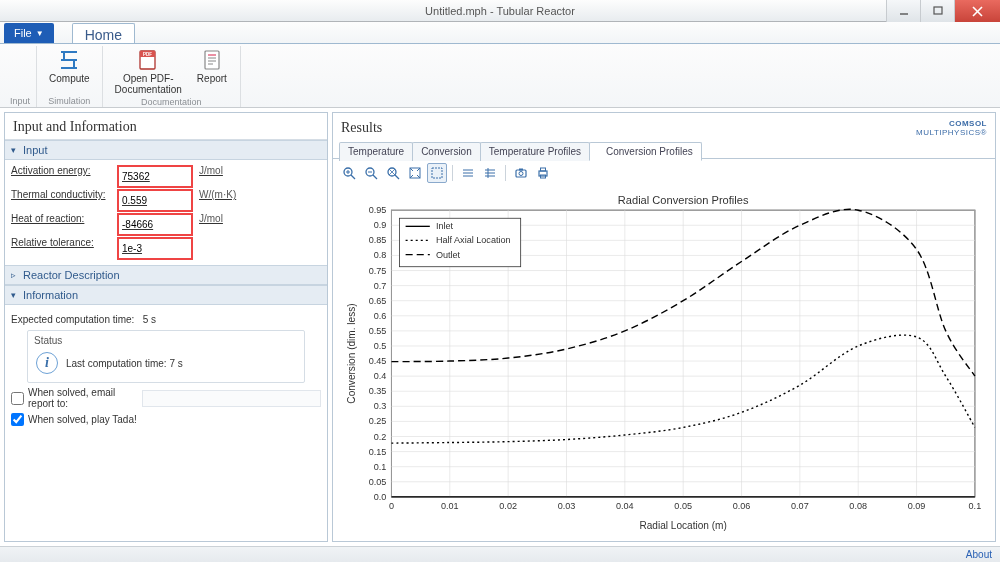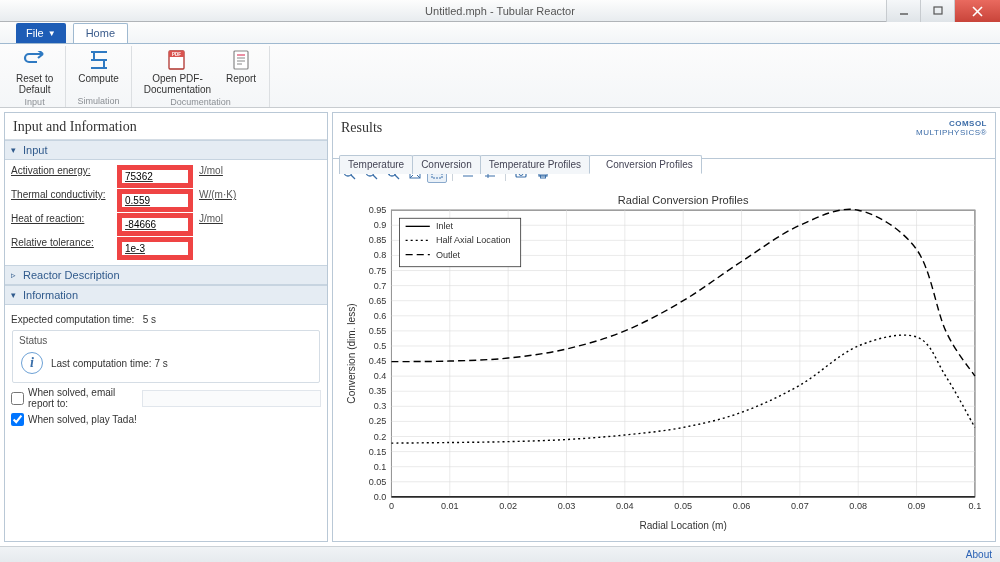--- a/index.html
+++ b/index.html
@@ -7,24 +7,24 @@
 
   
   .window-titlebar { height:22px; background:linear-gradient(#fdfdfd,#e8ecef); display:flex; align-items:center; border-bottom:1px solid #b0b4b8; position:relative; }
   .window-title { flex:1; text-align:center; font-size:11px; color:#555; }
   .window-btns { position:absolute; right:0; top:0; display:flex; height:100%; }
   .wbtn { width:34px; height:22px; display:flex; align-items:center; justify-content:center; border-left:1px solid #c7cbcf; background:linear-gradient(#f5f7f9,#dfe4e8); color:#555; }
   .wbtn.close { background:linear-gradient(#e96a5f,#c8443a); color:#fff; width:46px; }
   .wbtn svg { display:block; }
 
   
-  .ribbon-tabs { height:22px; background:linear-gradient(#fdfdfd,#f2f5f7); display:flex; align-items:flex-end; border-bottom:1px solid #9fb9d0; padding-left:16px; gap:5px; }
+  .ribbon-tabs { height:22px; background:linear-gradient(#fdfdfd,#f2f5f7); display:flex; align-items:flex-end; border-bottom:1px solid #9fb9d0; padding-left:4px; gap:16px; }
   .file-btn { background:#1e5db6; color:#fff; height:20px; padding:2px 10px; font-size:11px; display:flex; align-items:center; gap:4px; border-radius:2px 2px 0 0; cursor:pointer; }
   .file-btn .caret { font-size:8px; }
-  .tab { height:20px; padding:3px 12px 0 12px; font-size:11px; color:#3a5b8b; background:#fff; border:1px solid #9fb9d0; border-bottom:none; border-radius:2px 2px 0 0; margin-left:2px; cursor:pointer; }
+  .tab { height:20px; padding:3px 12px 0 12px; font-size:14px; color:#3a5b8b; background:#fff; border:1px solid #9fb9d0; border-bottom:none; border-radius:2px 2px 0 0; margin-left:2px; cursor:pointer; }
 
   
   .ribbon-panel { height:64px; background:linear-gradient(#fcfcfc,#f4f6f8); border-bottom:1px solid #c8ccd0; display:flex; padding:2px 4px 0 4px; }
   .rgroup { display:flex; flex-direction:column; align-items:center; border-right:1px solid #dcdfe2; padding:0 6px; }
   .rgroup-items { display:flex; gap:2px; }
   .rbtn { display:flex; flex-direction:column; align-items:center; justify-content:flex-start; padding:2px 6px; cursor:pointer; border-radius:2px; min-width:44px; }
   .rbtn .ricon { width:24px; height:24px; display:flex; align-items:center; justify-content:center; }
   .rbtn .rlbl { font-size:10px; color:#333; text-align:center; line-height:11px; margin-top:1px; white-space:pre; }
   .rgroup-label { font-size:9px; color:#8b8f94; margin-top:auto; padding-bottom:1px; }
 
@@ -34,39 +34,39 @@
   .footer a { color:#2a61b4; font-size:10px; text-decoration:none; }
 
   
   .left-panel { width:324px; border:1px solid #b9c8d6; margin:4px 2px 4px 4px; background:#fff; display:flex; flex-direction:column; }
   .panel-title { font-size:14px; font-weight:normal; color:#333; padding:6px 8px 4px 8px; border-bottom:1px solid #d5dde5; font-family:Georgia,serif; }
   .section-hdr { background:#e5ecf3; border-top:1px solid #c7d4e0; border-bottom:1px solid #c7d4e0; padding:3px 6px; font-size:11px; color:#305a8c; display:flex; align-items:center; gap:4px; cursor:pointer; }
   .section-hdr .chev { width:8px; display:inline-block; font-size:9px; }
   .section-body { padding:4px 6px; }
   .row { display:flex; align-items:flex-start; margin:1px 0;text-decoration:underline; }
   .row .lbl { width:106px; font-size:10px; color:#333; }
-  .row input[type=text] { width:76px; height:23px; border:5px solid #ef4444; background:#fff; font-size:10px; padding:0 3px; }
+  .row input[type=text] { width:76px; height:23px; border:2px solid #ef4444; background:#fff; font-size:10px; padding:8px 3px; }
   .row .unit { font-size:10px; color:#555; margin-left:6px; }
   .static-row { font-size:10px; color:#333; margin:5px 0; }
-  .status-box { border:1px solid #d5dde5; border-radius:2px; padding:4px 6px; margin:4px 1px; font-size:10px; }
+  .status-box { border:1px solid #d5dde5; border-radius:2px; padding:4px 6px; margin:4px 16px; font-size:10px; }
   .status-title { font-size:10px; color:#555; margin-bottom:2px; }
   .status-inner { display:flex; align-items:center; gap:8px; padding:4px 2px; }
   .status-inner .info-icon { width:22px; height:22px; border:1.5px solid #6ea2d6; border-radius:50%; display:flex; align-items:center; justify-content:center; font-style:italic; font-family:Georgia,serif; font-size:14px; color:#3a6fa9; font-weight:bold; }
   .chkrow { display:flex; align-items:center; gap:4px; font-size:10px; margin:4px 0; }
   .chkrow input[type=text] { flex:1; height:17px; border:1px solid #e1e6ec; background:#fafbfc; margin-left:4px; }
 
   
   .right-panel { flex:1; border:1px solid #b9c8d6; margin:4px 4px 4px 2px; background:#fff; display:flex; flex-direction:column; position:relative; }
   .right-header { display:flex; align-items:center; justify-content:space-between; padding:6px 8px 2px 8px; }
   .right-title { font-size:14px; font-family:Georgia,serif; color:#333; }
   .brand { text-align:right; font-size:8px; color:#3d6da8; line-height:9px; letter-spacing:0.5px; }
   .brand .top { font-weight:bold; }
 
   .result-tabs { display:flex; border-bottom:1px solid #b9c8d6; padding:0 6px; gap:0; }
-  .rtab { border:1px solid #b9c8d6; border-bottom:none; background:#f3f6f9; padding:3px 8px; font-size:10px; color:#445; margin-right:-1px; border-radius:2px 2px 0 0; cursor:pointer; position:relative; top:16px; }
+  .rtab { border:1px solid #b9c8d6; border-bottom:none; background:#f3f6f9; padding:3px 8px; font-size:10px; color:#445; margin-right:-1px; border-radius:2px 2px 0 0; cursor:pointer; position:relative; top:3px; }
   .rtab.active { background:#fff; border-bottom:1px solid #fff; z-index:2;padding-left:16px; }
 
   .plot-toolbar { display:flex; gap:2px; padding:4px 6px; align-items:center; }
   .tbtn { width:20px; height:20px; display:flex; align-items:center; justify-content:center; border:1px solid transparent; cursor:pointer; border-radius:2px; color:#3a6fa9; }
   .tbtn.active { border:1px solid #8aa9cc; background:#eaf1f8; }
   .tsep { width:1px; height:16px; background:#cbd3db; margin:0 3px; }
 
   .plot-area { flex:1; margin:2px 8px 8px 8px; position:relative; }
   .plot-area svg { width:100%; height:100%; }
 </style>
@@ -98,32 +98,20 @@
 <div class="ribbon-tabs">
   <div class="file-btn">
     <span>File</span>
     <span class="caret">▼</span>
   </div>
   <div class="tab">Home</div>
 </div>
 
 <div class="ribbon-panel">
   <div class="rgroup">
-    <div class="rgroup-items">
-      <div class="rbtn">
-        <span class="ricon">
-            <svg width="24" height="18" viewBox="0 0 24 18">
-              <path d="M20 3 H6 A4 4 0 0 0 6 11 H14" fill="none" stroke="#2f7ac2" stroke-width="2.2"></path>
-              <path d="M20 3 L15 -1 M20 3 L15 7" stroke="#2f7ac2" stroke-width="2.2" fill="none"></path>
-            </svg>
-          </span>
-        <span class="rlbl">Reset to
-Default</span>
-      </div>
-    </div>
     <div class="rgroup-label">Input</div>
   </div>
   <div class="rgroup">
     <div class="rgroup-items">
       <div class="rbtn">
         <span class="ricon">
             <svg width="22" height="22">
               <line x1="3" y1="3" x2="19" y2="3" stroke="#2f7ac2" stroke-width="2"></line>
               <line x1="3" y1="11" x2="19" y2="11" stroke="#2f7ac2" stroke-width="2"></line>
               <line x1="3" y1="19" x2="19" y2="19" stroke="#2f7ac2" stroke-width="2"></line>

